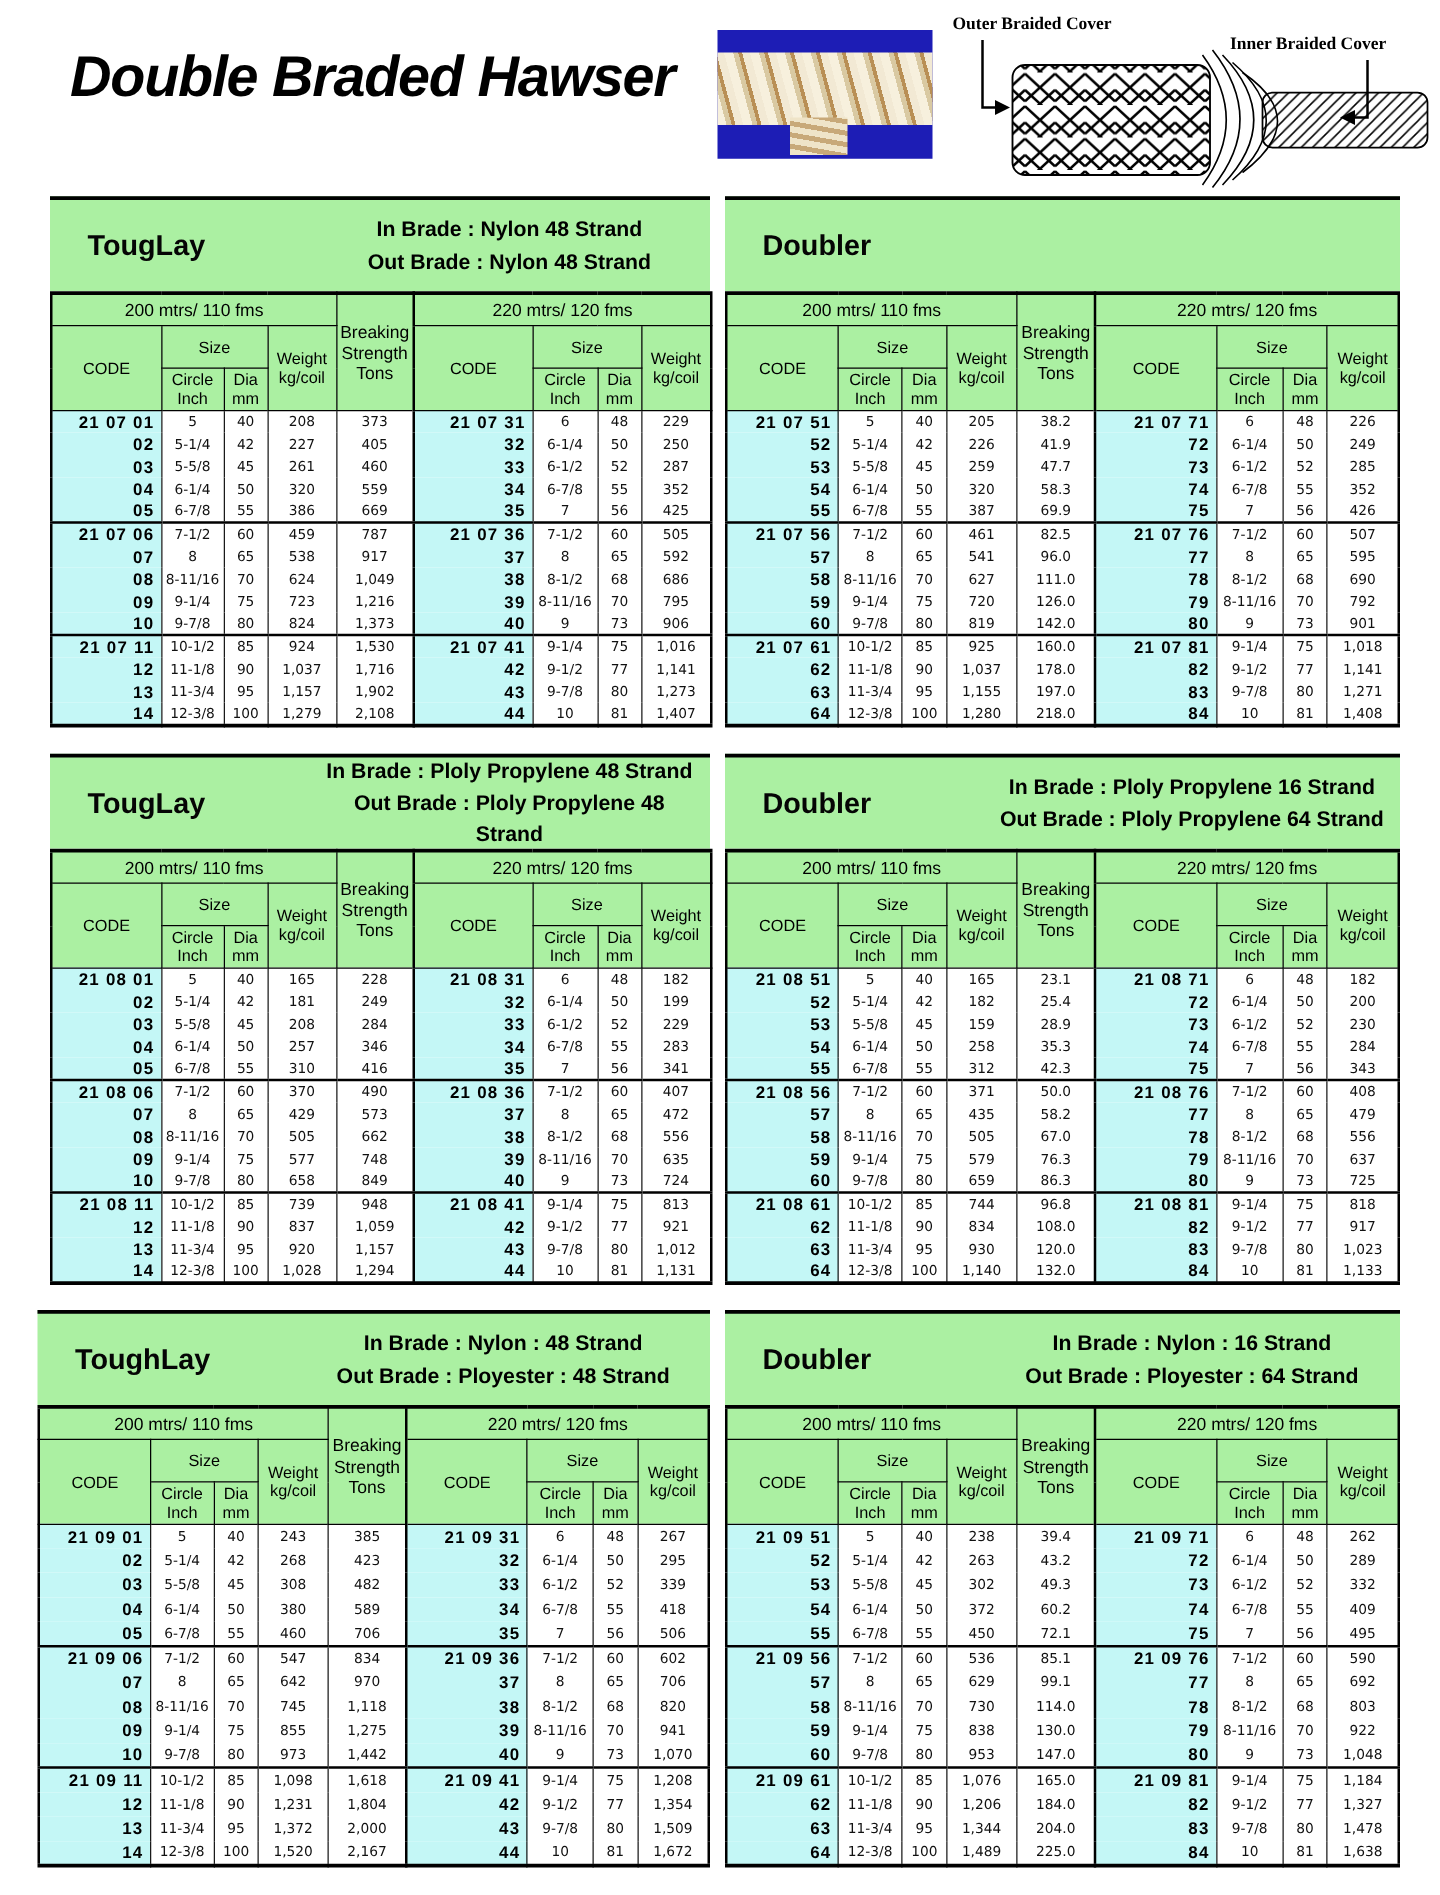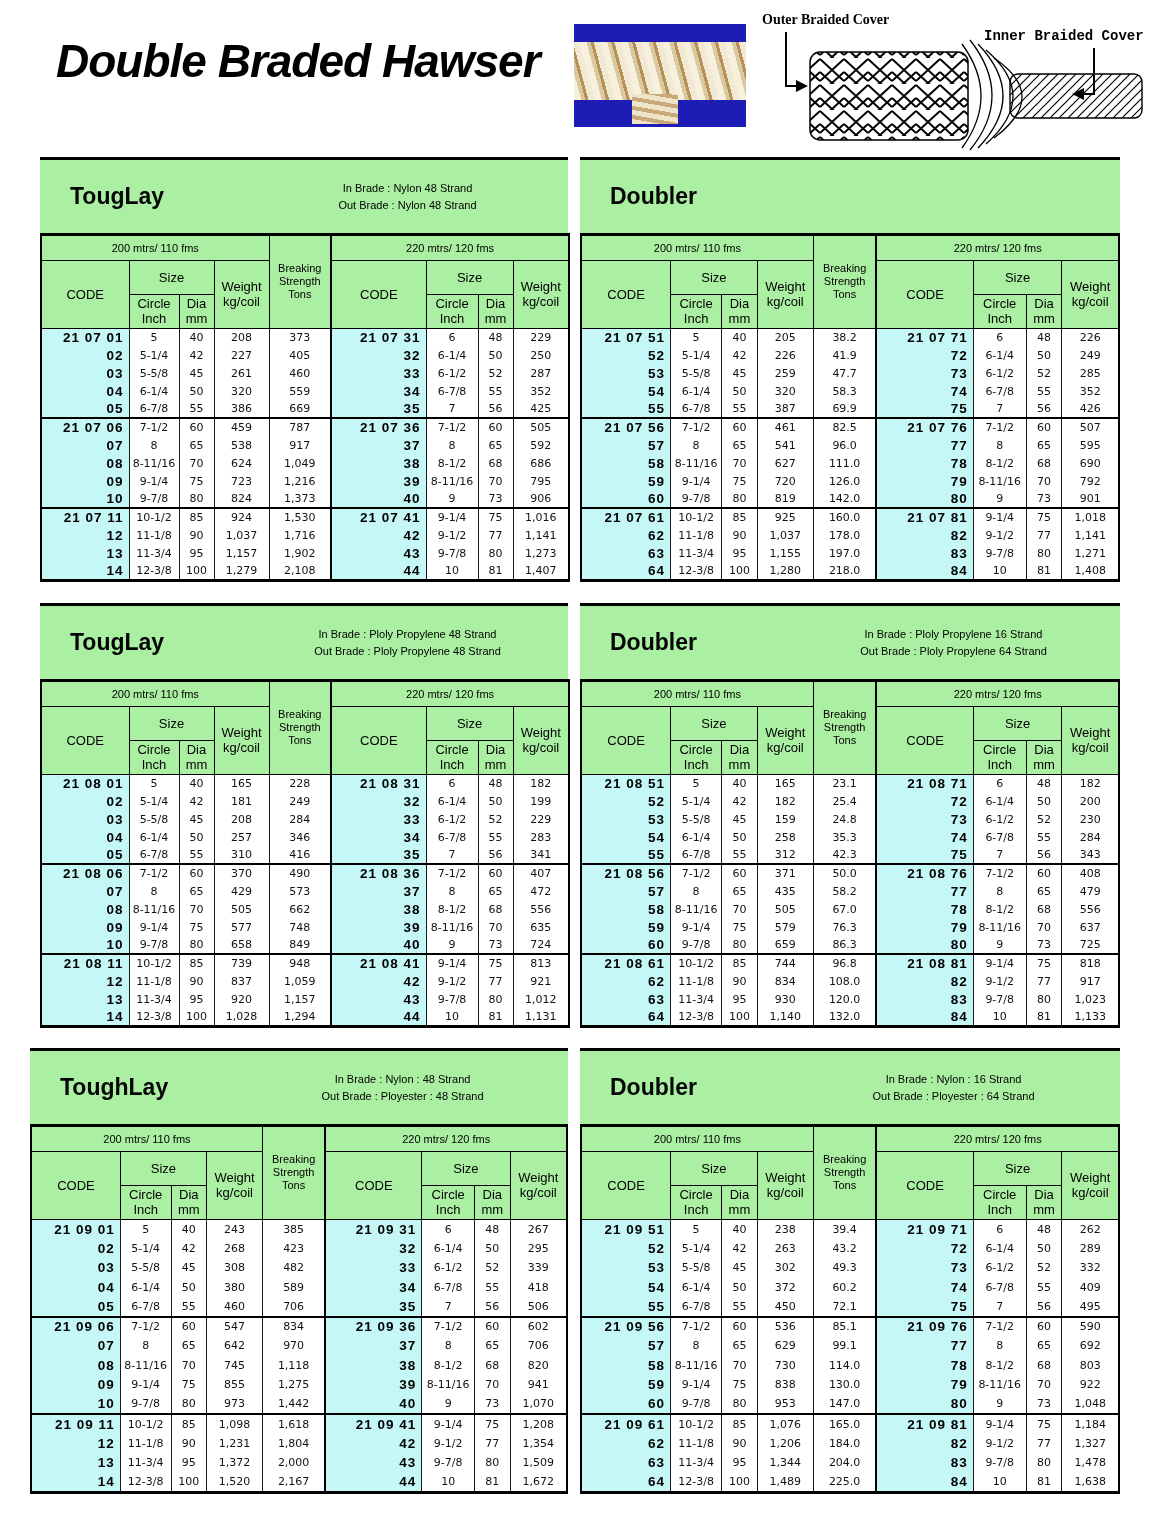--- a/index.html
+++ b/index.html
@@ -14,41 +14,41 @@
   .rope-band  { position:absolute; left:0; top:18px; right:0; height:58px;
                 background:repeating-linear-gradient(75deg,#f7f0dd 0 7px,#d9c9a2 7px 11px,#b98f55 11px 14px,#f2e9d4 14px 20px); }
   .rope-tail  { position:absolute; left:58px; top:70px; width:46px; height:30px;
                 background:repeating-linear-gradient(10deg,#efe4c8 0 5px,#c8a979 5px 9px); }
 
   
   .braid-diagram { position:absolute; left:748px; top:6px; width:404px; height:146px; }
   .diagram-label { position:absolute; font-family:"Liberation Serif",serif; font-weight:bold;
                    font-size:14px; color:#000; white-space:nowrap; }
   .lbl-outer { left:14px; top:6px; }
-  .lbl-inner { left:236px; top:22px;font-family:Liberation Mono, monospace; }
+  .lbl-inner { left:236px; top:22px; }
 
   
   .watermark { position:absolute; left:336px; top:756px; z-index:5; pointer-events:none;
                font-family:"DejaVu Serif",serif; font-weight:bold; font-size:56px; letter-spacing:3px;
                color:rgba(240,195,195,0.38); -webkit-text-stroke:2px rgba(206,120,120,0.55); }
 
   
   .panel { position:absolute; }
   .banner { border-top:3px solid #000; background:#abf0a2; height:76px;
             display:flex; align-items:center; }
   .banner .product { font-size:23px; font-weight:bold; color:#050505; padding-left:30px; width:215px; flex:none; }
-  .banner .specs   { flex:1; font-size:11px; font-weight:normal; color:#000; line-height:1.5;
+  .banner .specs   { flex:1; font-size:17px; font-weight:bold; color:#000; line-height:1.5;
                      text-align:center; padding-right:8px; }
 
   table.spec-table { border-collapse:collapse; table-layout:fixed; width:100%;
                      border:2px solid #000; border-top:3px solid #000; border-bottom:3px solid #000;
                      background:#fff; }
   .spec-table th { background:#abf0a2; font-weight:normal; font-size:13px; color:#000;
                    border:1px solid #000; padding:1px 0; line-height:1.18; text-align:center; }
-  .spec-table thead tr:nth-child(1) th { font-size:11px; height:26px; }
+  .spec-table thead tr:nth-child(1) th { font-size:14px; height:26px; }
   .spec-table thead tr:nth-child(2) th { height:34px; }
   .spec-table thead tr:nth-child(3) th { height:30px; }
   .pre { white-space:pre-line; }
 
   .spec-table td { border-left:1px solid #1a1a1a; border-right:1px solid #1a1a1a;
                    border-top:0; border-bottom:0;
                    font-family:"DejaVu Sans",sans-serif; font-size:11px; color:#111;
                    text-align:center; height:18px; padding:0 2px; }
   .tall .spec-table td { height:19.5px; }
   .spec-table td.code { background:#c4f7f6; font-family:"Liberation Sans",sans-serif;
@@ -792,21 +792,21 @@
             <td class="code thickL">72</td>
             <td class="">6-1/4</td>
             <td class="">50</td>
             <td class="">200</td>
           </tr>
           <tr>
             <td class="code">53</td>
             <td class="">5-5/8</td>
             <td class="">45</td>
             <td class="">159</td>
-            <td class="">24.8</td>
+            <td class="">28.9</td>
             <td class="code thickL">73</td>
             <td class="">6-1/2</td>
             <td class="">52</td>
             <td class="">230</td>
           </tr>
           <tr>
             <td class="code">54</td>
             <td class="">6-1/4</td>
             <td class="">50</td>
             <td class="">258</td>

